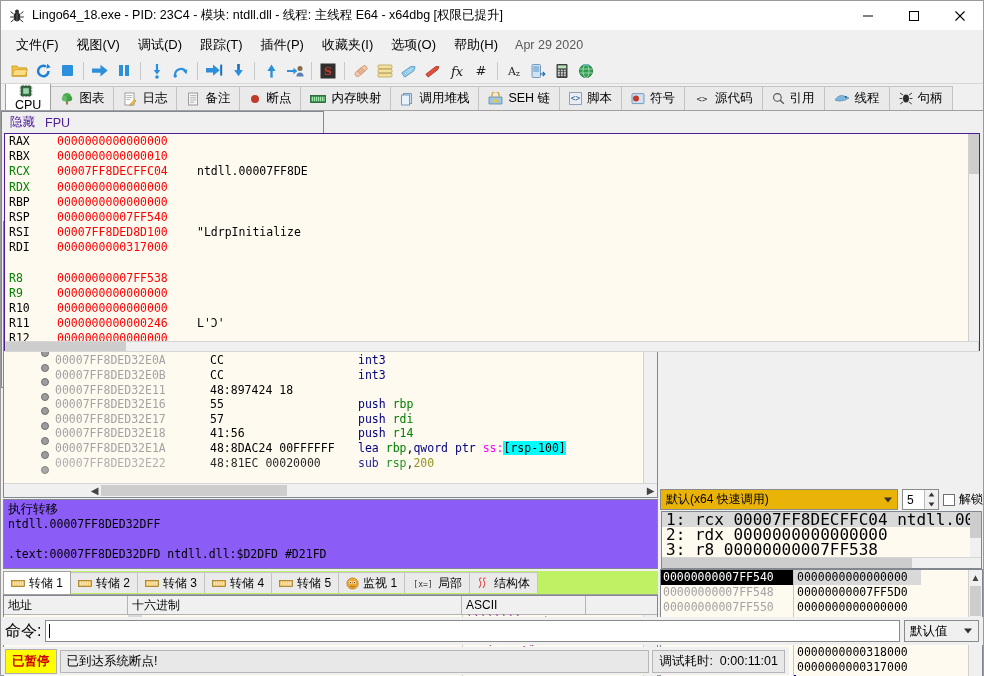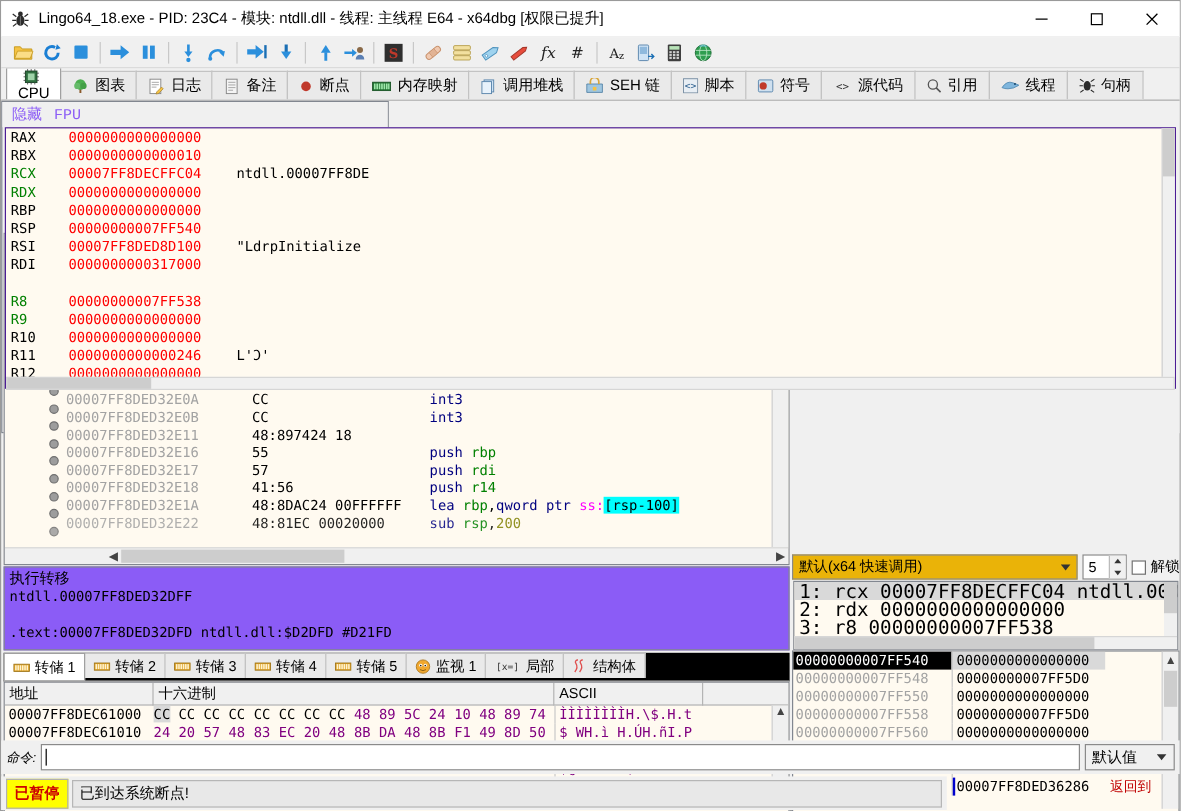--- a/index.html
+++ b/index.html
@@ -179,21 +179,21 @@
   
   #regs { left: 659px; top: 110px; width: 323px; height: 277px; border: 1px solid #828790; background: #f0f0f0; }
   .reg-header {
     height: 21px;
     background: #f0f0f0;
     display: flex; align-items: center;
     padding-left: 8px;
     font-size: 12.5px;
     gap: 10px;
   }
-  .reg-header .hdr-link { color: #8b5cf6; font-family: Liberation Mono, monospace; }
+  .reg-header .hdr-link { color: #4c1d95; }
   .reg-body {
     position: absolute;
     left: 3px; right: 3px; top: 22px; height: 218px;
     background: #fffaf0;
     border: 1px solid #4c1d95;
     overflow: hidden;
     font-family: "DejaVu Sans Mono", monospace;
     font-size: 11.5px;
     line-height: 15.2px;
   }
@@ -286,23 +286,23 @@
     font-family: "DejaVu Sans Mono", monospace; font-size: 11.5px; line-height: 15px;
     padding: 2px 4px;
     overflow: hidden;
   }
   .info-line { white-space: nowrap; }
   .info-cn { font-family: "Liberation Sans", sans-serif; font-size: 12.5px; }
 
   
   .dumptabs {
     position: absolute; left: 2px; top: 460px; width: 655px; height: 24px;
-    display: flex; align-items: flex-start;
+    display: flex; align-items: center;
     border-bottom: 1px solid #a0a0a0;
-    background: #000000;
+    background: #bef264;
     overflow: hidden;
   }
   .dtab {
     height: 21px; display: flex; align-items: center;
     padding: 0 7px; font-size: 12px;
     border: 1px solid #c3c3c3; border-bottom: none;
     background: #eaeaea; margin-right: -1px; white-space: nowrap;
   }
   .dtab.active { background: #fff; height: 24px; border-color: #a0a0a0; z-index:2; position: relative; }
   .dtab .ticon { margin-right: 4px; display: inline-flex; }
@@ -354,21 +354,21 @@
     border-left: 1px solid #d0d0d0;
   }
   .stack-vscroll .up, .stack-vscroll .dn { height: 14px; display:flex; align-items:center; justify-content:center; font-size:10px; color:#444;}
   .stack-vscroll .thumb { position: absolute; top: 16px; left: 1px; right: 1px; height: 30px; background: #cdcdcd; }
 
   
   .cmdbar {
     position: absolute; left: 0; bottom: 30px; width: 982px; height: 28px;
     display: flex; align-items: center; padding: 0 4px; background: #f0f0f0;
   }
-  .cmd-label { font-size: 11px; margin-right: 4px; font-style: italic; }
+  .cmd-label { font-size: 16px; margin-right: 4px; }
   .cmd-input {
     flex: 1; height: 22px; background: #fff; border: 1px solid #8a8a8a;
     font-family: "DejaVu Sans Mono", monospace; font-size: 12px;
     padding: 0 3px; display: flex; align-items: center;
   }
   .cmd-input .caret { width: 1px; height: 14px; background: #000; }
   .cmd-combo {
     width: 75px; height: 22px; margin-left: 4px;
     background: #f0f0f0; border: 1px solid #8a8a8a;
     display: flex; align-items: center; padding-left: 5px; font-size: 12.5px;
@@ -446,20 +446,31 @@
           </svg>
       </div>
       <div class="win-btn">
         <svg width="12" height="12" viewBox="0 0 12 12">
             <path d="M1.5 1.5 L10.5 10.5 M10.5 1.5 L1.5 10.5" stroke="#000" stroke-width="1.1"></path>
           </svg>
       </div>
     </div>
   </div>
 
+  <div class="menubar">
+    <div class="menu-item">文件(F)</div>
+    <div class="menu-item">视图(V)</div>
+    <div class="menu-item">调试(D)</div>
+    <div class="menu-item">跟踪(T)</div>
+    <div class="menu-item">插件(P)</div>
+    <div class="menu-item">收藏夹(I)</div>
+    <div class="menu-item">选项(O)</div>
+    <div class="menu-item">帮助(H)</div>
+    <div class="menu-date">Apr 29 2020</div>
+  </div>
 
   <div class="toolbar">
     <div class="tb-icon">
       <svg width="17" height="15" viewBox="0 0 17 15">
           <path d="M1 3 h5 l1.5 1.8 h8 v8.5 h-14.5z" fill="#f5c344" stroke="#c79a1e" stroke-width="0.8"></path>
           <path d="M1.2 12.6 l2.4-6 h13 l-2.4 6z" fill="#fbdd86" stroke="#c79a1e" stroke-width="0.7"></path>
         </svg>
     </div>
     <div class="tb-icon">
       <svg width="17" height="16" viewBox="0 0 17 16">
@@ -1320,15 +1331,16 @@
     </div>
     <div class="cmd-combo">
       <span>默认值</span>
       <span class="arrow"></span>
     </div>
   </div>
 
   <div class="statusbar">
     <div class="status-pause">已暂停</div>
     <div class="status-msg">已到达系统断点!</div>
+    <div class="status-time"><span>调试耗时:</span>&nbsp;&nbsp;<span>0:00:11:01</span></div>
   </div>
 
 </div>
 
 </body></html>

